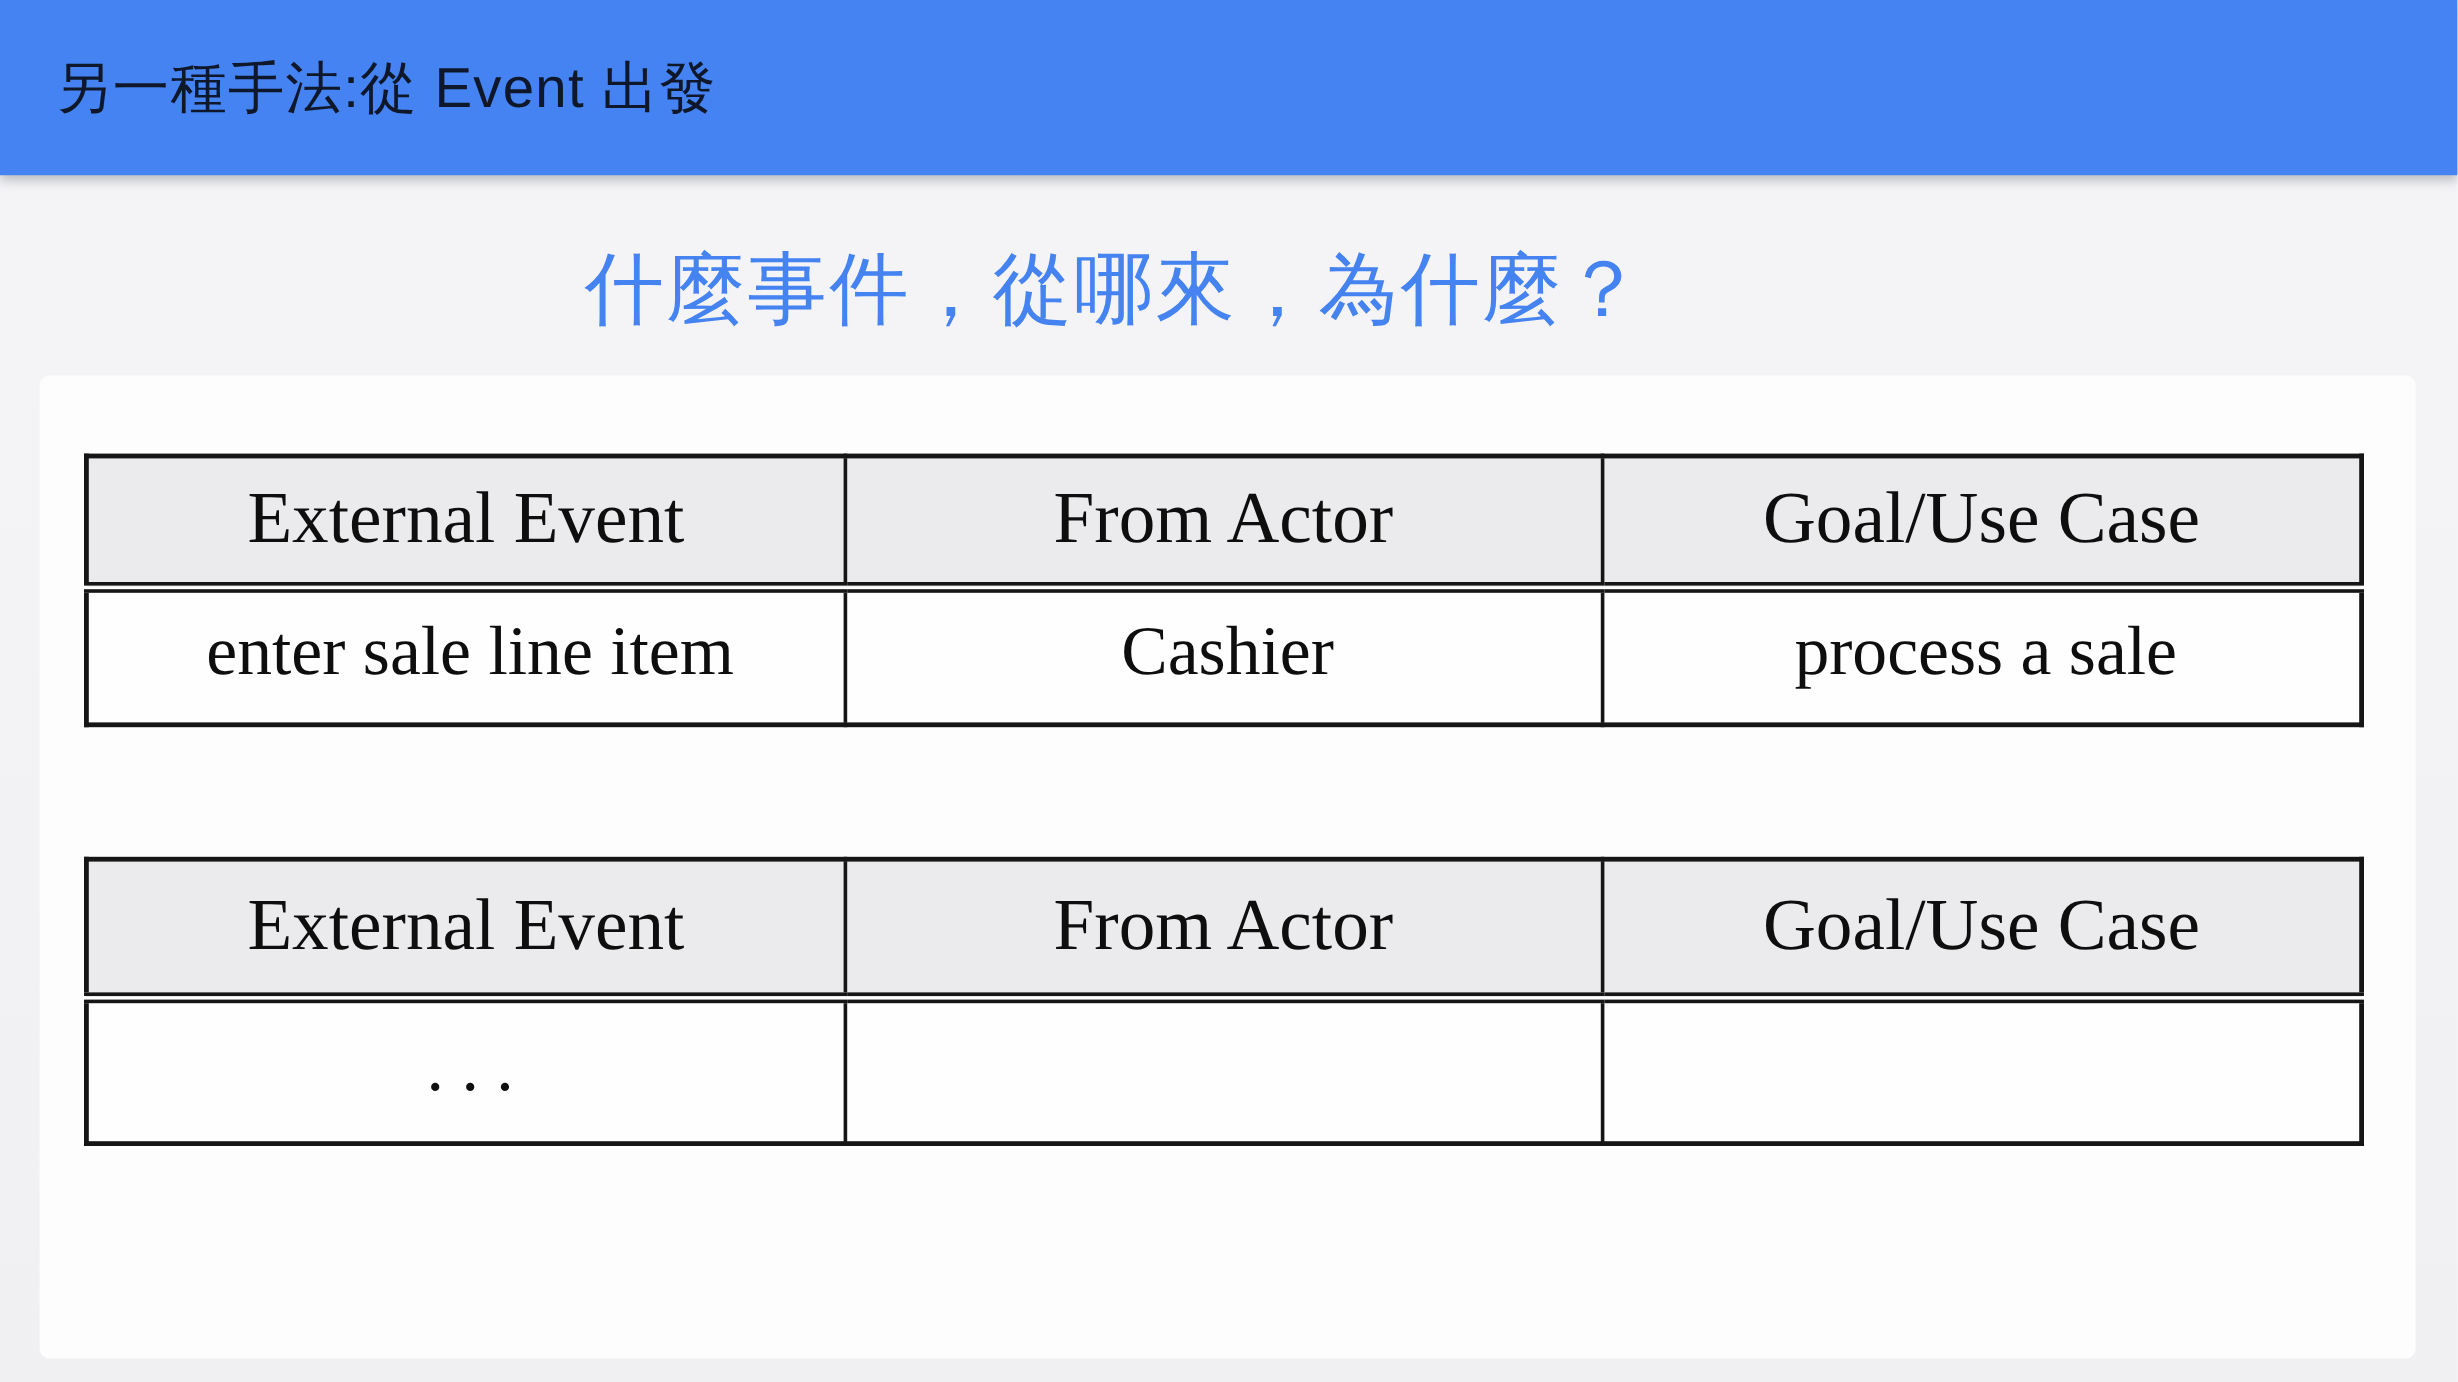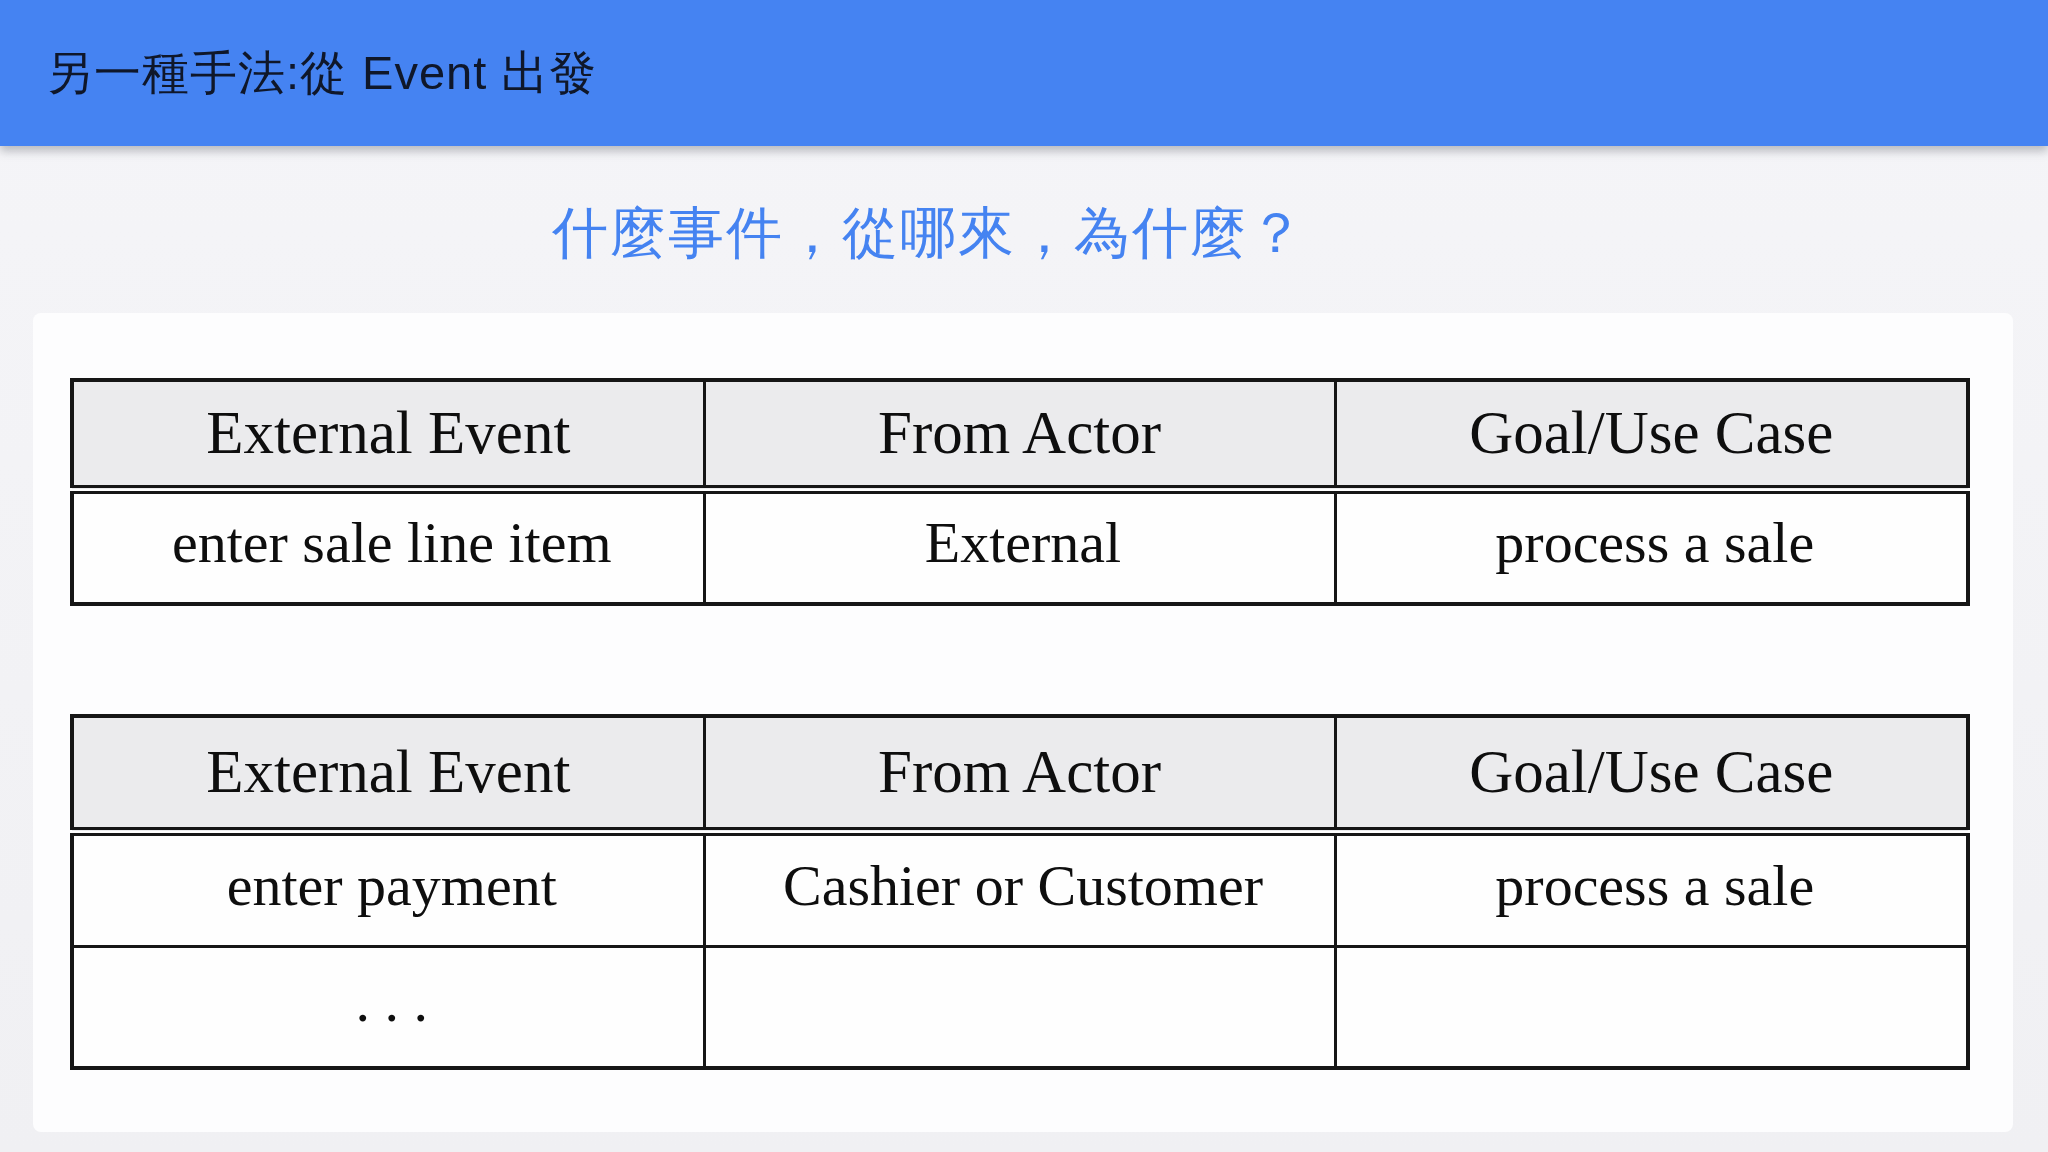--- a/index.html
+++ b/index.html
@@ -38,21 +38,21 @@
   
   .slide-title-wrap {
     position: absolute;
     left: 0; top: 196px;
     width: 1858px;
     text-align: center;
     z-index: 2;
   }
   .slide-title {
     color: #4583f1;
-    font-size: 56px;
+    font-size: 66px;
     font-weight: 500;
     letter-spacing: 2px;
     white-space: nowrap;
   }
 
   
   .card {
     position: absolute;
     left: 33px; top: 313px;
     width: 1980px; height: 819px;
@@ -124,45 +124,40 @@
     <thead>
       <tr>
         <th>External Event</th>
         <th>From Actor</th>
         <th>Goal/Use Case</th>
       </tr>
     </thead>
     <tbody>
       <tr>
         <td>enter sale line item</td>
-        <td>External</td>
+        <td>Cashier</td>
         <td>process a sale</td>
       </tr>
     </tbody>
   </table>
 
   <table class="etable t2">
     <colgroup>
         <col class="c1">
         <col class="c2">
         <col class="c3">
       </colgroup>
     <thead>
       <tr>
         <th>External Event</th>
         <th>From Actor</th>
         <th>Goal/Use Case</th>
       </tr>
     </thead>
     <tbody>
-      <tr>
-        <td>enter payment</td>
-        <td>Cashier or Customer</td>
-        <td>process a sale</td>
-      </tr>
       <tr class="row-dots">
         <td>. . .</td>
         <td></td>
         <td></td>
       </tr>
     </tbody>
   </table>
 
 </div>
 

